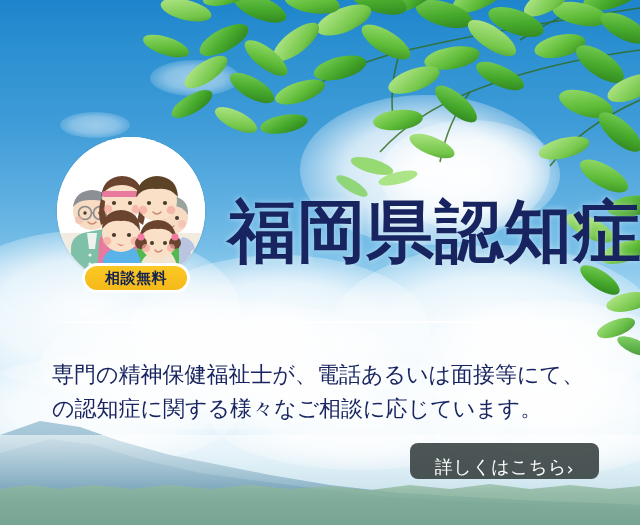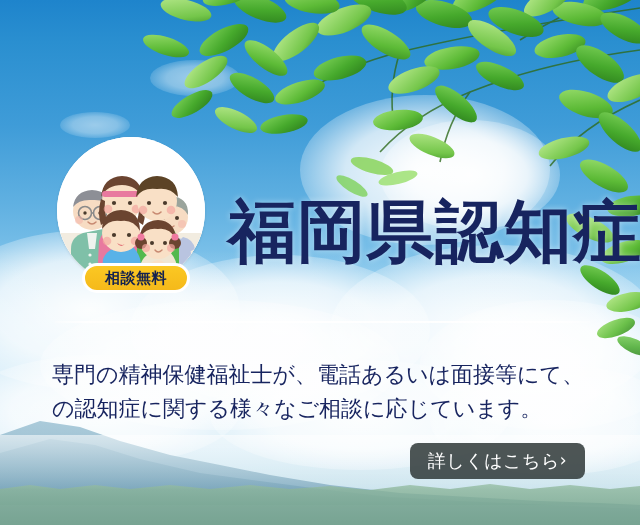--- a/index.html
+++ b/index.html
@@ -156,25 +156,25 @@
     line-height: 34px;
     letter-spacing: 0px;
     font-family: "DejaVu Sans", "Liberation Sans", sans-serif;
     text-shadow: 0 0 5px rgba(255,255,255,0.5);
   }
 
   
   .cta {
     position: absolute;
     left: 410px; top: 443px;
-    width: 175px; height: 36px;
+    width: 189px; height: 36px;
     border-radius: 8px;
     background: rgba(52,62,62,0.88);
     display: flex;
-    align-items: center;
+    align-items: flex-end;
     justify-content: center;
     color: #ffffff;
     font-size: 18px;
     letter-spacing: .5px;
     font-family: "DejaVu Sans", "Liberation Sans", sans-serif;
     cursor: pointer;
     box-sizing: border-box;
     user-select: none;
   }
   .cta .chev {

